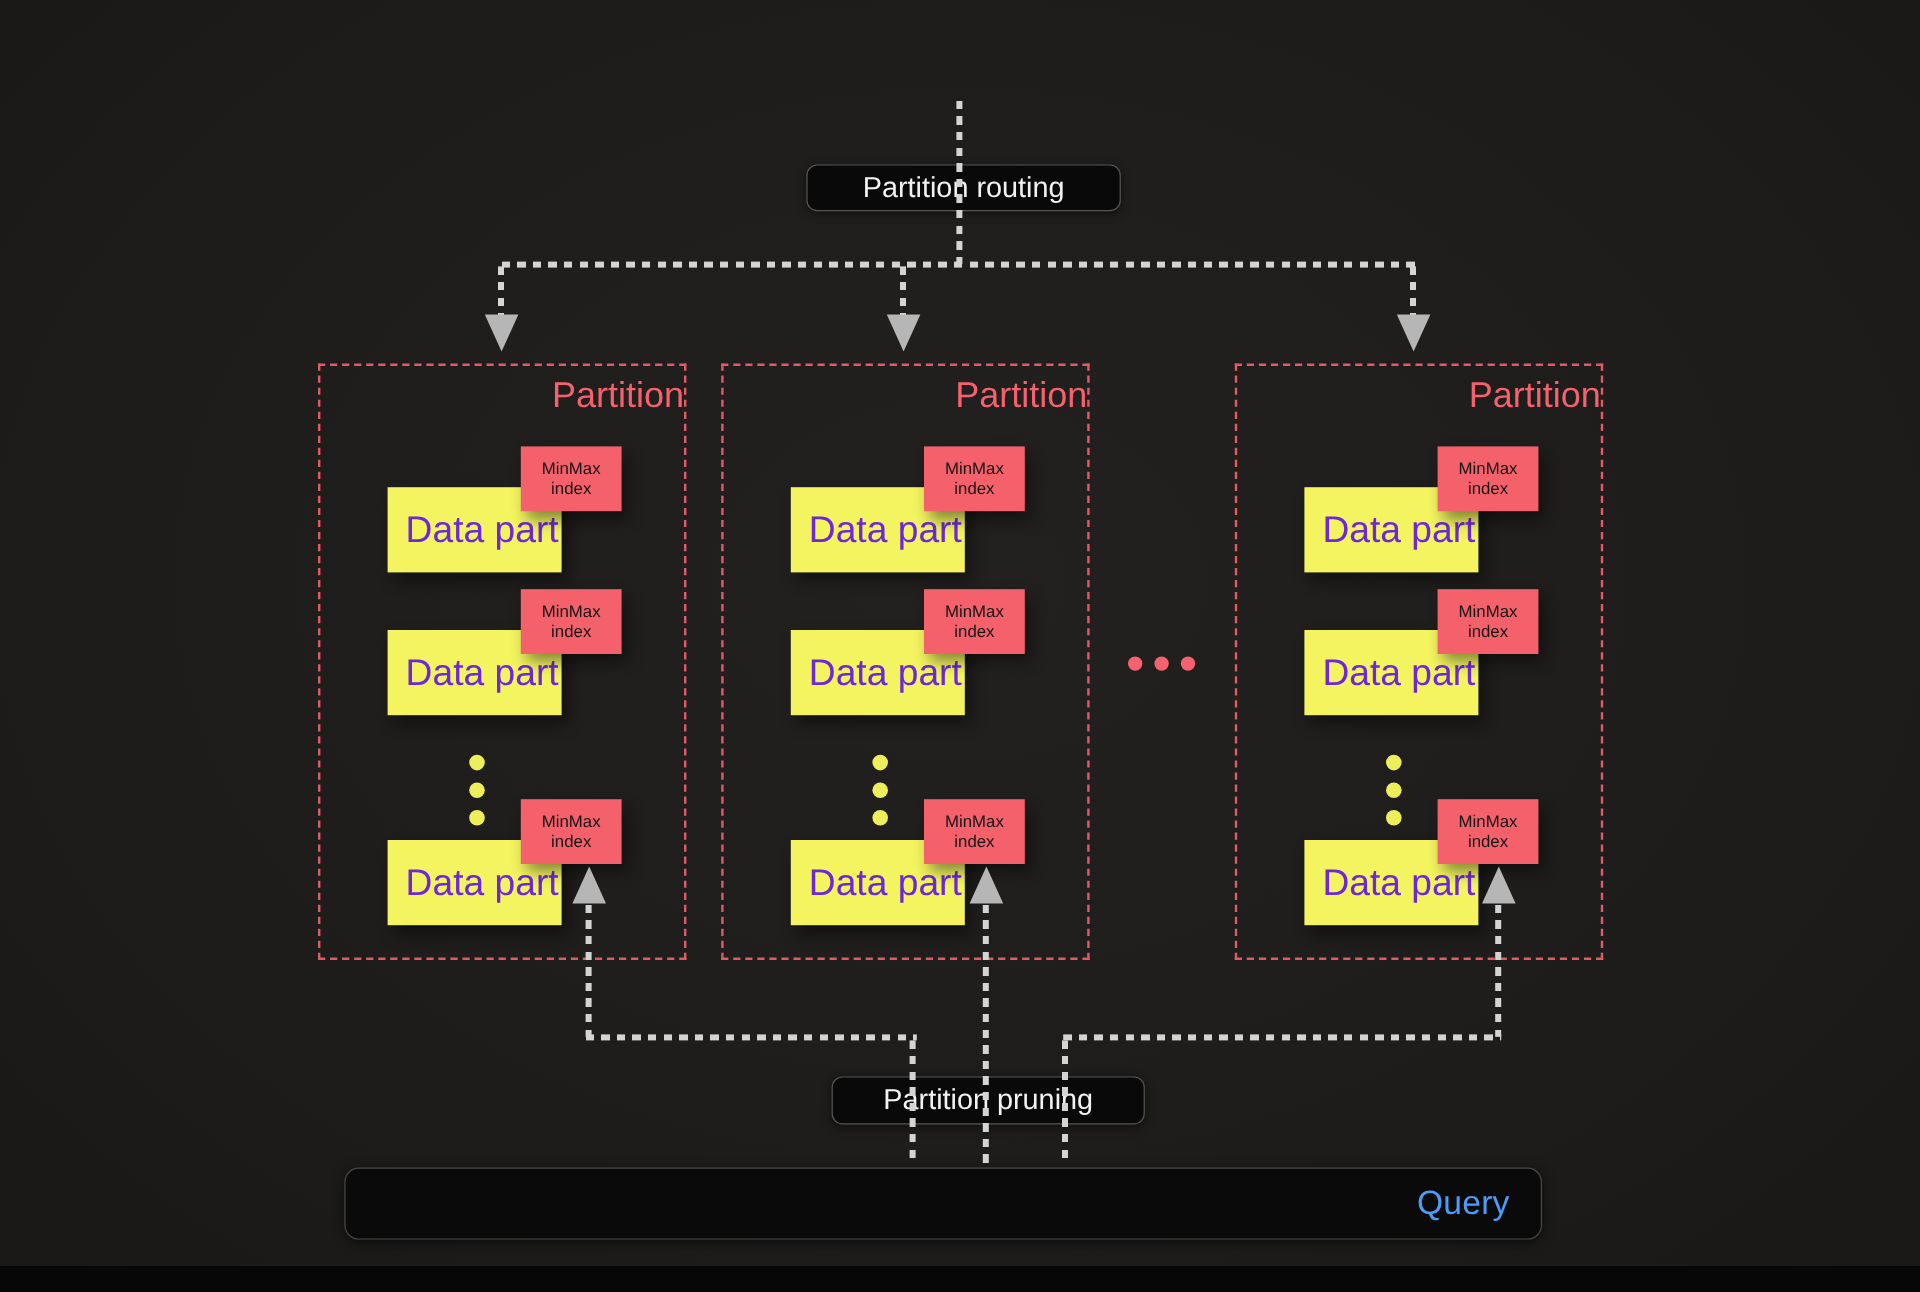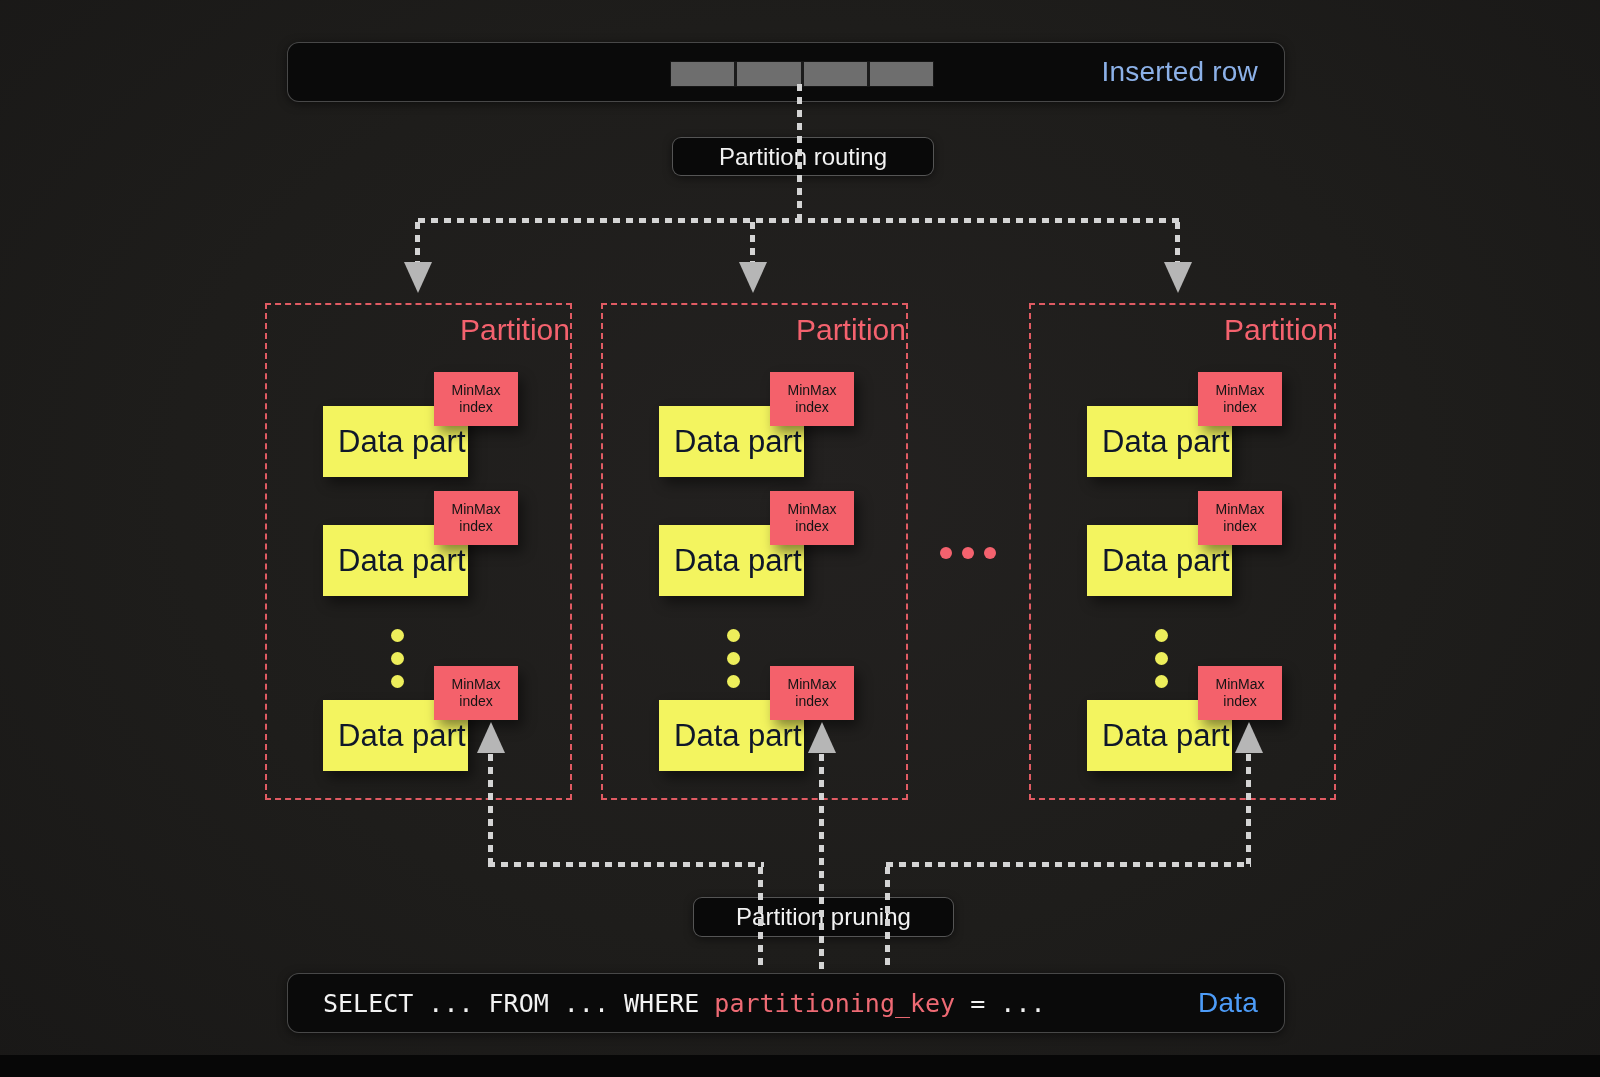--- a/index.html
+++ b/index.html
@@ -43,21 +43,21 @@
        border-left:14px solid transparent;border-right:14px solid transparent;}
   .tri-down{border-top:31px solid var(--arrow_head,#b6b6b6);}
   .tri-up{border-bottom:31px solid var(--arrow_head,#b6b6b6);}
 
   
   .partition{position:absolute;top:303px;width:307px;height:497px;z-index:1;
        border:2px dashed var(--partition_accent,#e05b63);box-sizing:border-box;}
   .partition-title{position:absolute;top:8px;left:0;right:0;text-align:right;
        font-size:30px;color:var(--partition_title,#f4626e);}
   .datapart{position:absolute;left:56px;width:145px;height:71px;
-       background:var(--data_part_fill,#f3f45f);color:#0f172a;font-size:31px;
+       background:var(--data_part_fill,#f3f45f);color:#6d28d9;font-size:31px;
        display:flex;align-items:center;padding-left:15px;box-sizing:border-box;
        box-shadow:5px 7px 12px rgba(0,0,0,.45);}
   .minmax{position:absolute;left:167px;width:84px;height:54px;
        background:var(--minmax_fill,#f4616b);color:#141414;font-size:14px;line-height:1.22;
        display:flex;align-items:center;justify-content:center;text-align:center;
        box-shadow:5px 7px 12px rgba(0,0,0,.45);}
   .box1{top:101px}.tag1{top:67px}
   .box2{top:220px}.tag2{top:186px}
   .box3{top:395px}.tag3{top:361px}
   .ydot{position:absolute;left:124px;width:13px;height:13px;border-radius:50%;
@@ -65,29 +65,20 @@
   .yd1{top:324px}.yd2{top:347px}.yd3{top:370px}
 
   .rdots{position:absolute;left:940px;top:547px;display:flex;gap:10px;}
   .rdot{width:12px;height:12px;border-radius:50%;background:var(--partition_title,#f2636c);}
 </style>
 </head>
 <body>
 
 <div class="canvas">
 
-  <div class="bar top-bar">
-    <div class="segments">
-      <div class="seg"></div>
-      <div class="seg"></div>
-      <div class="seg"></div>
-      <div class="seg"></div>
-    </div>
-    <div class="bar-label blue-soft">Inserted row</div>
-  </div>
 
   <div class="vdash" style="left:797px;top:84px;height:136px;"></div>
   <div class="pill" style="left:672px;top:137px;width:260px;height:37px;">
     <span>Partition routing</span>
   </div>
 
   <div class="hdash" style="left:418px;top:218px;width:762px;"></div>
   <div class="vdash" style="left:415px;top:222px;height:42px;"></div>
   <div class="vdash" style="left:750px;top:222px;height:42px;"></div>
   <div class="vdash" style="left:1175px;top:222px;height:42px;"></div>
@@ -149,18 +140,17 @@
   <div class="hdash" style="left:488px;top:862px;width:276px;"></div>
   <div class="hdash" style="left:886px;top:862px;width:365px;"></div>
   <div class="vdash" style="left:758px;top:867px;height:103px;"></div>
   <div class="vdash" style="left:885px;top:867px;height:103px;"></div>
 
   <div class="pill" style="left:693px;top:897px;width:259px;height:38px;">
     <span>Partition pruning</span>
   </div>
 
   <div class="bar query-bar">
-    <div class="sql"><span>SELECT ... FROM ... WHERE </span><span class="key">partitioning_key</span><span> = ...</span></div>
-    <div class="bar-label blue-bright">Data</div>
+    <div class="bar-label blue-bright">Query</div>
   </div>
 
   <div class="bottom-strip"></div>
 </div>
 
 </body></html>

